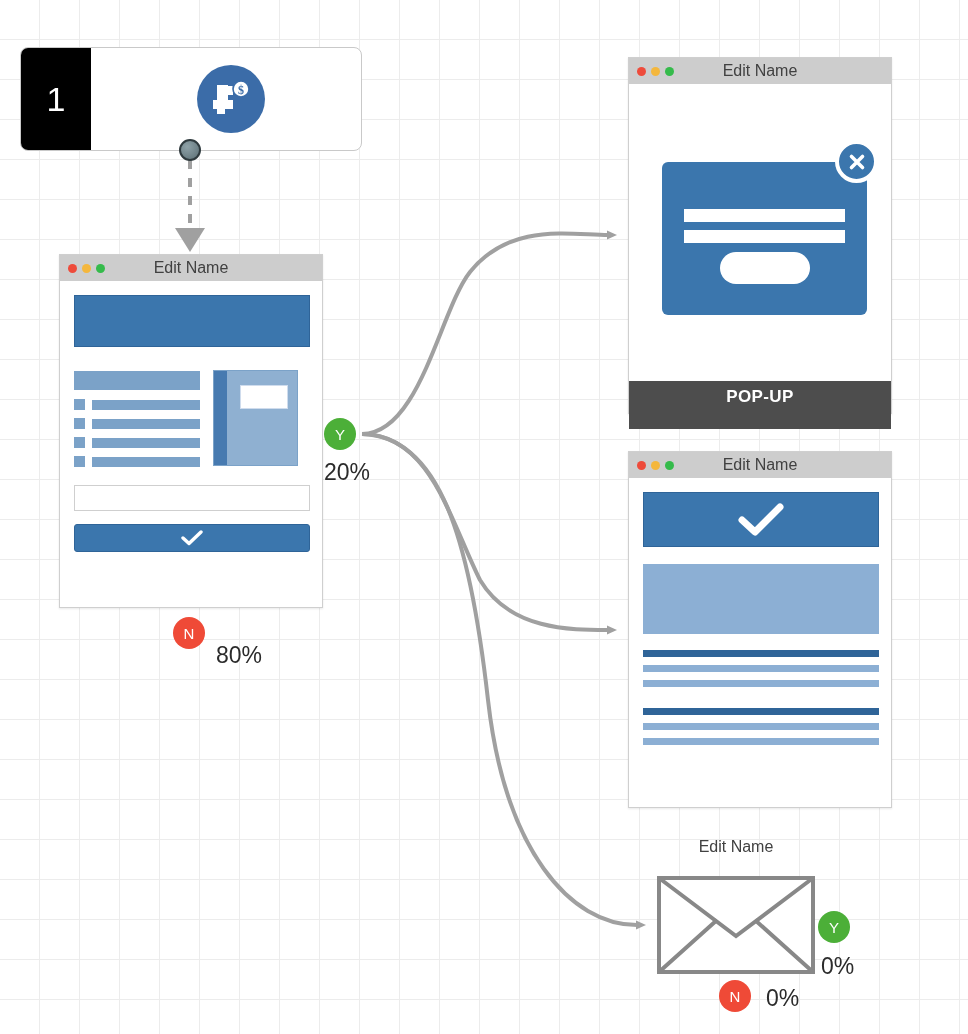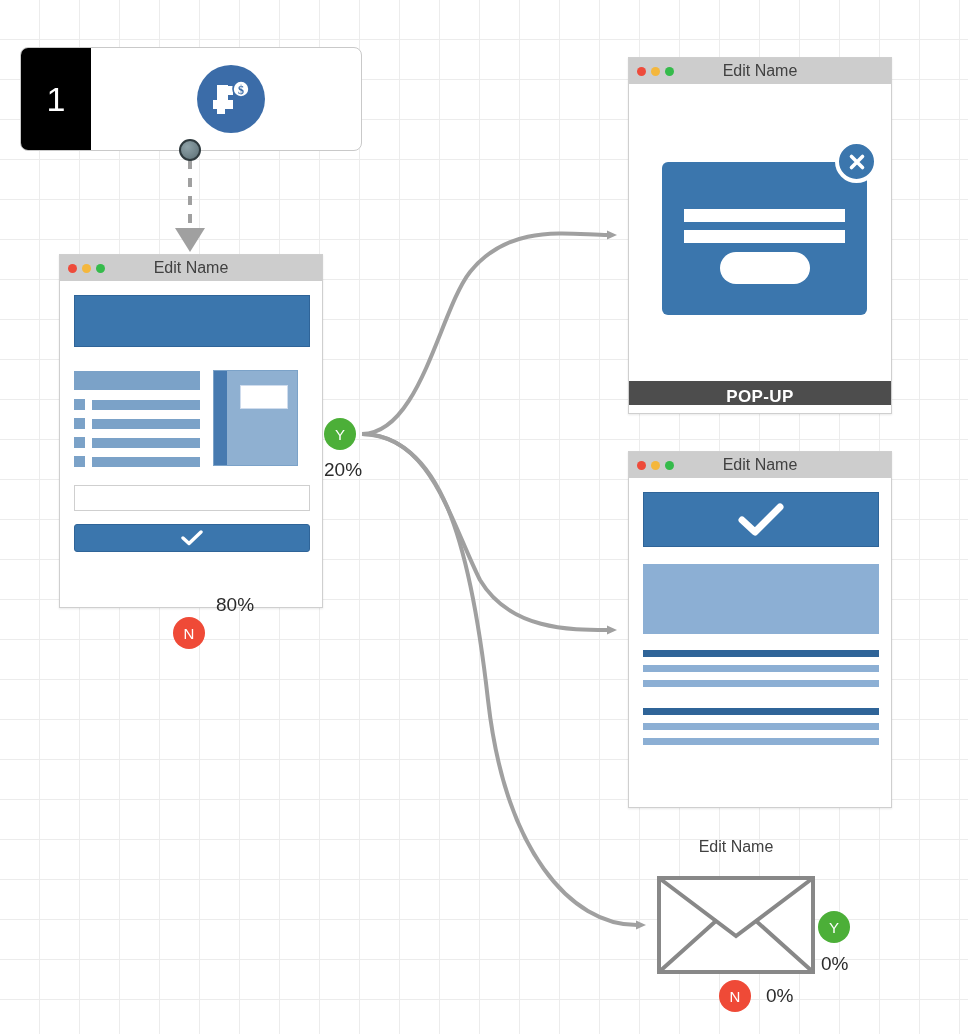--- a/index.html
+++ b/index.html
@@ -86,21 +86,21 @@
     font-size: 16px; color: #414141;
     pointer-events: none;
   }
   .win-body { background: #ffffff; position: relative; }
   .win-footer {
     background: #4d4d4d;
     color: #ffffff;
     font-size: 17px; font-weight: bold;
     letter-spacing: .4px;
     text-align: center;
-    height: 24px; line-height: 32px;
+    height: 48px; line-height: 32px;
   }
 
   
   .op-hero { position: absolute; left: 14px; top: 14px; width: 236px; height: 52px;
              background: #3b76ad; border: 1px solid #2f6498; }
   .op-list { position: absolute; left: 14px; top: 90px; width: 126px; }
   .op-list .head { height: 19px; background: #7ba2c8; margin-bottom: 9px; }
   .op-row { display: flex; align-items: center; gap: 7px; margin-bottom: 8px; }
   .op-bullet { width: 11px; height: 11px; background: #7ba2c8; flex: none; }
   .op-line { height: 10px; background: #7ba2c8; flex: 1; }
@@ -147,21 +147,21 @@
     position: absolute;
     width: 32px; height: 32px; border-radius: 50%;
     color: #ffffff; font-size: 15px;
     display: flex; align-items: center; justify-content: center;
     z-index: 5;
   }
   .badge.yes { background: #4caf38; }
   .badge.no  { background: #ef4a37; }
   .pct {
     position: absolute;
-    font-size: 19px; color: #2b2b2b;
+    font-size: 23px; color: #2b2b2b;
     z-index: 5; white-space: nowrap;
   }
 </style>
 </head>
 <body>
 
 <div id="canvas">
 
   <svg class="edges" viewBox="0 0 968 1034" xmlns="http://www.w3.org/2000/svg">
     <defs>
@@ -241,21 +241,21 @@
           <path d="M2 8 L8 13.5 L20 2" stroke="#ffffff" stroke-width="3.4" fill="none" stroke-linecap="round" stroke-linejoin="round"></path>
         </svg>
       </div>
     </div>
   </div>
 
   <div class="badge yes" style="left:324px; top:418px;">Y</div>
   <div class="pct" style="left:324px; top:459px;">20%</div>
 
   <div class="badge no" style="left:173px; top:617px;">N</div>
-  <div class="pct" style="left:216px; top:594px;">80%</div>
+  <div class="pct" style="left:216px; top:642px;">80%</div>
 
   <div class="win" style="left:628px; top:57px; width:264px; height:357px;">
     <div class="win-title">
       <div class="dots">
         <span class="dot r"></span>
         <span class="dot y"></span>
         <span class="dot g"></span>
       </div>
       <div class="win-title-text">Edit Name</div>
     </div>

